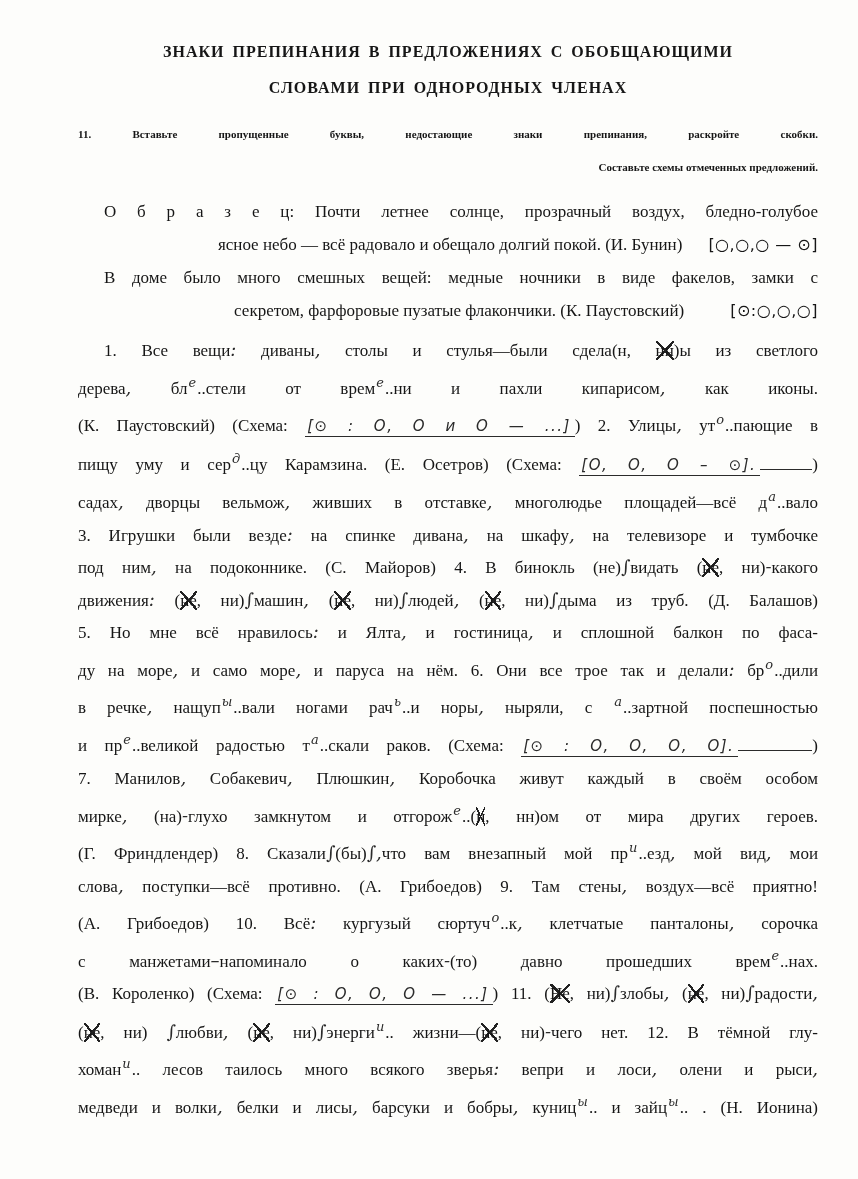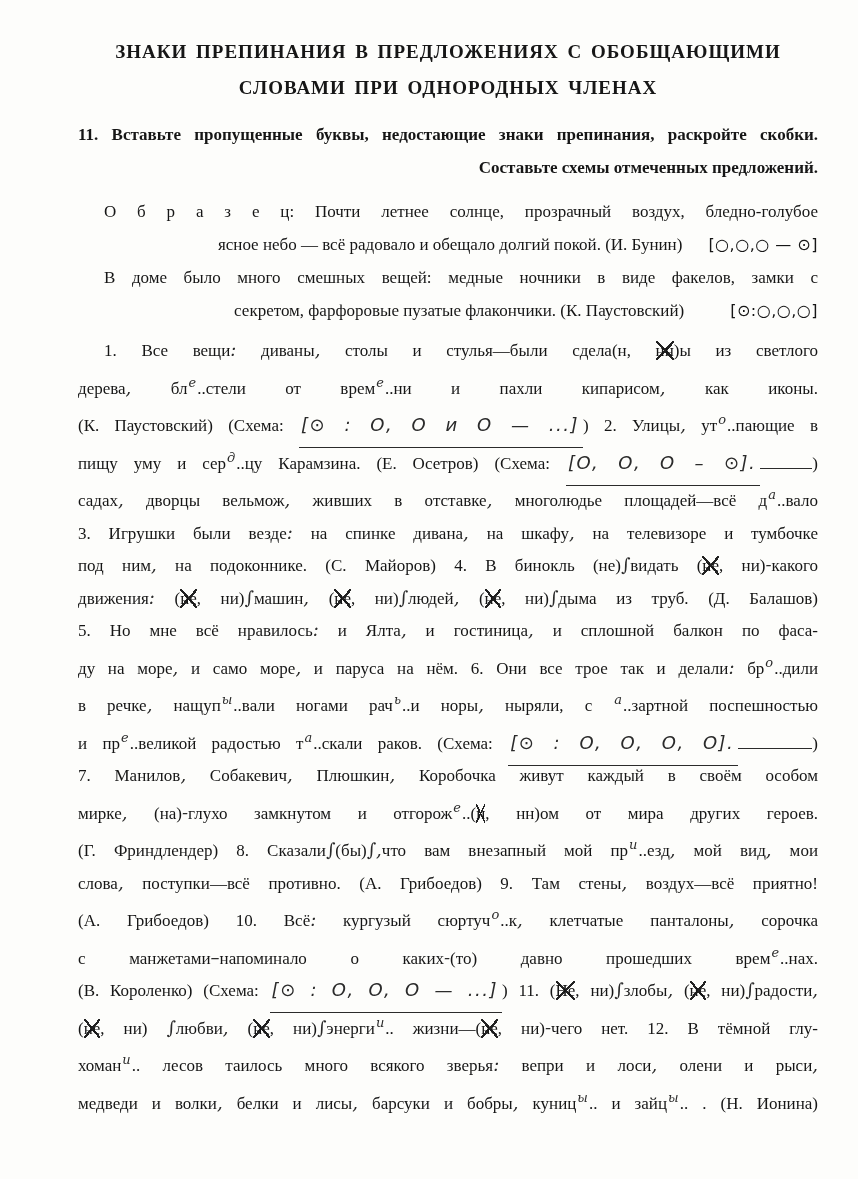--- a/index.html
+++ b/index.html
@@ -11,28 +11,28 @@
     padding:34px 40px 0 78px;
     background:#fdfdfb;
     color:#161616;
     overflow:hidden;
     font-family:"Liberation Serif", serif;
   }
   .title{
     margin:0 0 0 0;
     text-align:center;
     font-family:"Liberation Serif", serif;
-    font-size:19px;
+    font-size:16px;
     line-height:36px;
     font-weight:700;
     letter-spacing:1px;
     word-spacing:3px;
   }
   .instruction{margin-top:12px;}
-  .instruction .line{font-size:17px;line-height:33px;font-weight:700;}
+  .instruction .line{font-size:11px;line-height:33px;font-weight:700;}
   .samples{margin-top:11px;}
   .samples .line{font-size:17px;line-height:33px;}
   .exercise{margin-top:7px;}
   .exercise .line{font-size:17px;line-height:31.5px;}
   .line{
     font-size:17px;
     white-space:normal;
     text-align:right;
   }
   .line.j{text-align:justify;text-align-last:justify;}
@@ -56,25 +56,25 @@
   }
   .s-x{
     position:relative;
     background:
       linear-gradient(to top right, transparent 46%, #222 46%, #222 55%, transparent 55%),
       linear-gradient(to bottom right, transparent 46%, #222 46%, #222 55%, transparent 55%);
   }
   .s-sch{
     font-family:"DejaVu Sans", sans-serif;
     font-style:italic;
-    font-size:18px;
+    font-size:15px;
     color:#2b2b2b;
     letter-spacing:1.5px;
     border-bottom:1.3px solid #2b2b2b;
-    padding:0 4px 12px 2px;
+    padding:0 4px 1px 2px;
     white-space:nowrap;
   }
   .s-psch{
     font-family:"DejaVu Sans", sans-serif;
     font-size:16px;
     letter-spacing:0.5px;
     white-space:nowrap;
   }
   .s-gap{display:inline-block;height:1px;}
   .s-ul{

